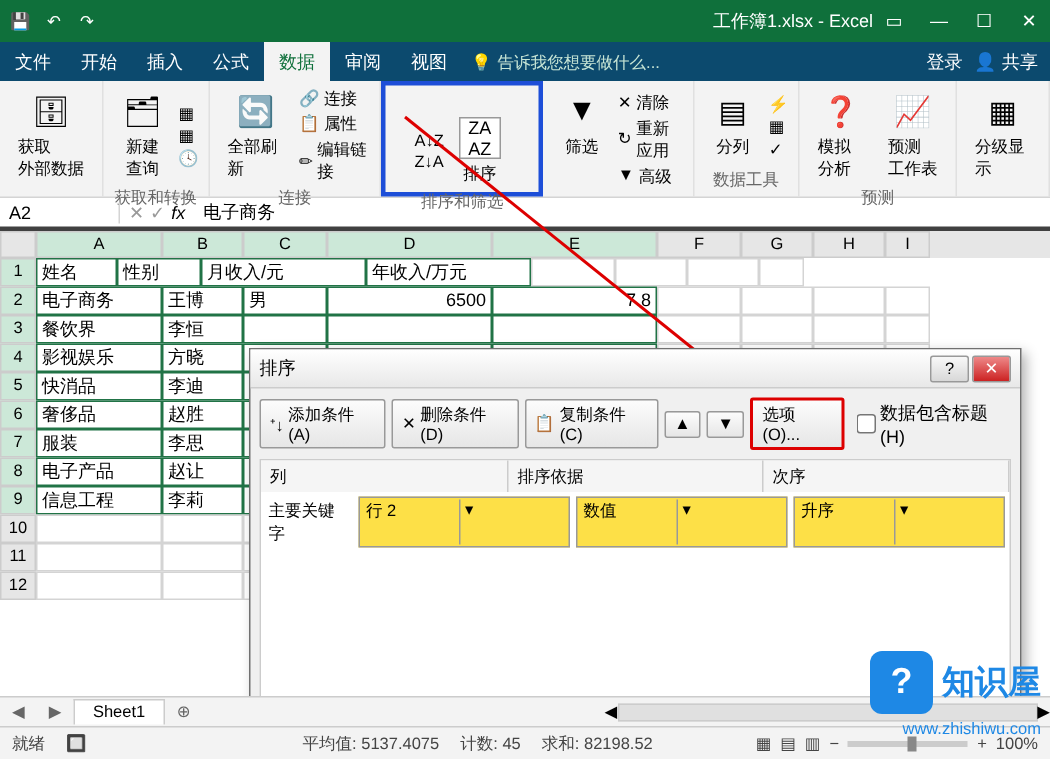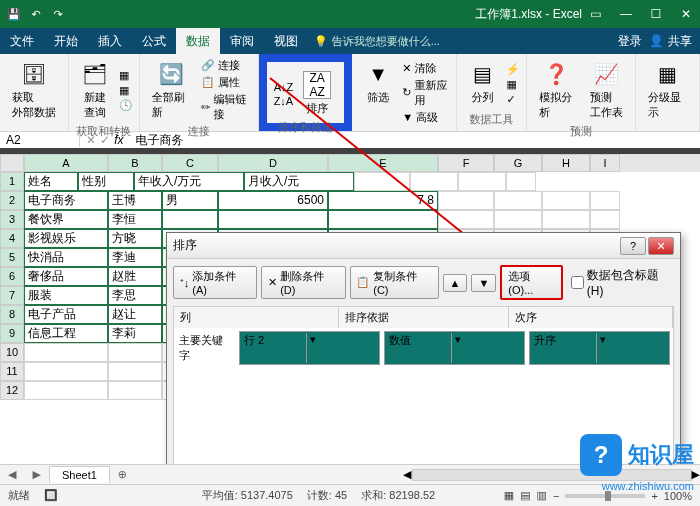--- a/index.html
+++ b/index.html
@@ -19,23 +19,23 @@
 .menubar .right { margin-left: auto; display: flex; gap: 8px; padding-right: 8px; }
 
 .ribbon { background: #f3f3f3; height: 78px; border-bottom: 1px solid #d4d4d4; display: flex; font-size: 11px; }
 .ribbon-group { border-right: 1px solid #e0e0e0; padding: 4px 6px; display: flex; flex-direction: column; }
 .ribbon-group .content { display: flex; gap: 4px; flex: 1; }
 .ribbon-group .label { text-align: center; color: #666; font-size: 11px; margin-top: 2px; }
 .big-btn { display: flex; flex-direction: column; align-items: center; gap: 2px; padding: 2px 6px; }
 .big-btn .icon { width: 28px; height: 28px; display: flex; align-items: center; justify-content: center; font-size: 20px; }
 .small-btns { display: flex; flex-direction: column; gap: 2px; justify-content: center; }
 .small-btn { display: flex; align-items: center; gap: 3px; font-size: 11px; }
-.sort-group { border: 8px solid #1d4ed8; padding: 7px; }
-
-.namebox-row { height: 22px; display: flex; align-items: center; border-bottom: 6px solid #404040; font-size: 12px; }
+.sort-group { border: 3px solid #1d4ed8; padding: 19px; }
+
+.namebox-row { height: 22px; display: flex; align-items: center; border-bottom: 3px solid #404040; font-size: 12px; }
 .namebox { width: 80px; padding: 0 6px; border-right: 1px solid #d4d4d4; }
 .fx-area { display: flex; align-items: center; gap: 4px; padding: 0 6px; }
 
 .grid-area { position: relative; height: 300px; }
 .col-headers { display: flex; font-size: 11px; background: #e6e6e6; height: 18px; }
 .corner { width: 24px; border: 1px solid #ccc; background: #e6e6e6; }
 .col-h { border: 1px solid #ccc; text-align: center; background: #e6e6e6; line-height: 16px; }
 .col-h.sel { background: #cce8d8; }
 .row { display: flex; height: 19px; font-size: 12px; }
 .row-h { width: 24px; text-align: center; background: #e6e6e6; border: 1px solid #ccc; font-size: 11px; line-height: 17px; }
@@ -51,21 +51,21 @@
 .dialog-title .dbtn { width: 26px; height: 18px; background: linear-gradient(#f8f8f8,#d8d8d8); border: 1px solid #999; text-align: center; font-size: 11px; line-height: 16px; border-radius: 2px; }
 .dialog-title .dbtn.close { background: linear-gradient(#e88,#c22); color: #fff; }
 .dialog-toolbar { padding: 6px; display: flex; gap: 4px; align-items: center; }
 .dlg-btn { background: linear-gradient(#fcfcfc,#e6e6e6); border: 1px solid #999; padding: 2px 6px; font-size: 11px; border-radius: 2px; display: flex; align-items: center; gap: 3px; }
 .dlg-btn.highlight { border: 2px solid #d00; }
 .dialog-grid { margin: 0 6px; border: 1px solid #ccc; background: #fff; }
 .dg-head { display: flex; background: #f5f5f5; font-size: 11px; }
 .dg-head > div { padding: 3px 6px; border-right: 1px solid #ccc; }
 .dg-row { display: flex; padding: 3px; gap: 4px; }
 .dg-label { width: 58px; font-size: 11px; padding: 2px; }
-.dg-select { flex: 1; background: #0f766e; border: 1px solid #999; padding: 1px 4px; font-size: 11px; display: flex; }
+.dg-select { flex: 1; background: #fde047; border: 1px solid #999; padding: 1px 4px; font-size: 11px; display: flex; }
 .dg-select span { flex: 1; }
 .dg-select .arr { border-left: 1px solid #999; padding: 0 3px; }
 .dialog-space { height: 100px; }
 .dialog-footer { padding: 8px; display: flex; justify-content: flex-end; gap: 6px; }
 .dlg-btn2 { background: linear-gradient(#fcfcfc,#e6e6e6); border: 1px solid #999; padding: 3px 18px; font-size: 11px; border-radius: 2px; }
 
 .arrow-line { position: absolute; pointer-events: none; }
 
 .sheet-tabs { position: absolute; bottom: 22px; left: 0; right: 0; height: 20px; background: #f3f3f3; border-top: 1px solid #ccc; display: flex; align-items: center; font-size: 11px; }
 .sheet-tabs .nav { padding: 0 8px; color: #666; }
@@ -240,22 +240,22 @@
       <div class="col-h sel" style="width: 110px;">E</div>
       <div class="col-h" style="width: 56px;">F</div>
       <div class="col-h" style="width: 48px;">G</div>
       <div class="col-h" style="width: 48px;">H</div>
       <div class="col-h" style="width: 30px;">I</div>
     </div>
 <div class="row">
       <div class="row-h sel">1</div>
       <div class="cell sel" style="width: 54px;">姓名</div>
       <div class="cell sel" style="width: 56px;">性别</div>
+      <div class="cell sel" style="width: 110px;">月收入/元</div>
       <div class="cell sel" style="width: 110px;">年收入/万元</div>
-      <div class="cell sel" style="width: 110px;">月收入/元</div>
       <div class="cell" style="width: 56px;"></div>
       <div class="cell" style="width: 48px;"></div>
       <div class="cell" style="width: 48px;"></div>
       <div class="cell" style="width: 30px;"></div>
     </div>
     <div class="row">
       <div class="row-h sel">2</div>
       <div class="cell sel" style="width: 84px;">电子商务</div>
       <div class="cell sel" style="width: 54px;">王博</div>
       <div class="cell sel" style="width: 56px;">男</div>

